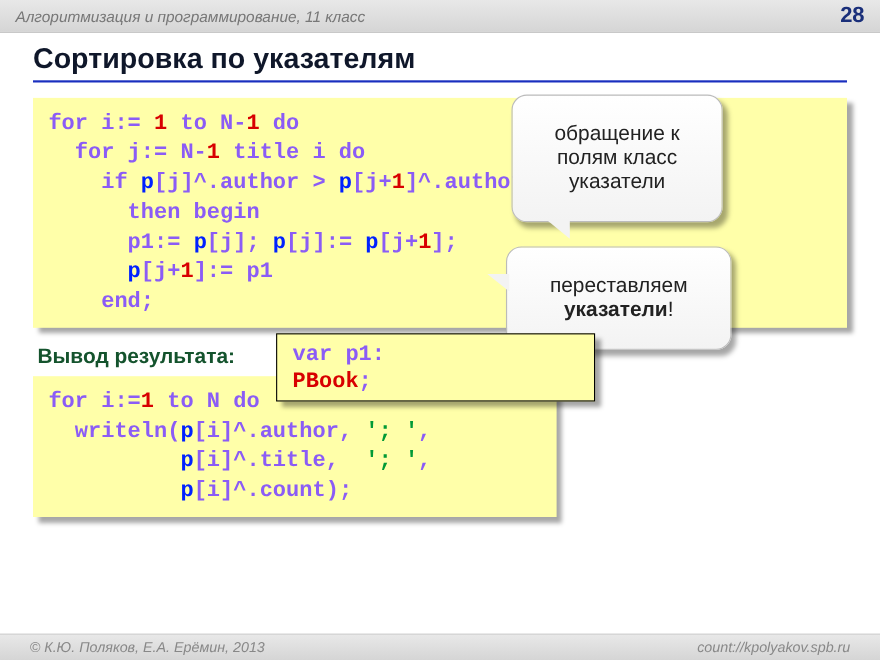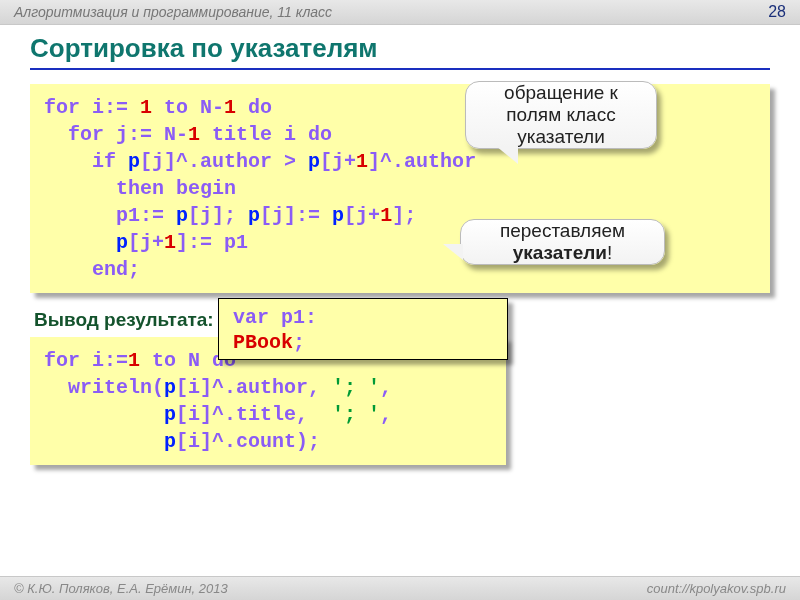--- a/index.html
+++ b/index.html
@@ -16,33 +16,33 @@
     color: #777;
     font-style: italic;
     font-size: 14px;
     padding: 3px 14px;
     display: flex;
     justify-content: space-between;
     border-bottom: 1px solid #c8c8c8;
     align-items: center;
   }
   .page-num {
-    font-weight: normal;
+    font-weight: bold;
     color: #1a2f7a;
     font-style: normal;
-    font-size: 16px;
+    font-size: 20px;
   }
   .content {
     padding: 8px 30px 8px 30px;
     position: relative;
   }
   h1.title {
     font-size: 26px;
     font-weight: bold;
-    color: #0f766e;
+    color: #0f172a;
     border-bottom: 2px solid #1a2fbf;
     padding-bottom: 4px;
     margin-bottom: 14px;
   }
   .codeblock {
     background: #ffffa9;
     box-shadow: 5px 5px 4px rgba(0,0,0,.35);
     padding: 10px 14px;
     font-family: "Courier New", monospace;
     font-weight: bold;
@@ -63,21 +63,21 @@
     font-size: 19px;
     margin: 16px 0 6px 4px;
   }
 
   .callout {
     position: absolute;
     background: linear-gradient(#fff, #f3f3f3);
     border: 1px solid #bbb;
     border-radius: 14px;
     box-shadow: 4px 5px 5px rgba(0,0,0,.35);
-    padding: 0 16px;
+    padding: 24px 16px;
     font-size: 19px;
     text-align: center;
     line-height: 1.15;
     color: #222;
   }
   .callout .bold { font-weight: bold; }
 
   .tail {
     position: absolute;
     width: 0; height: 0;
@@ -94,30 +94,31 @@
   .varbox {
     position: absolute;
     background: #ffffa9;
     border: 1px solid #000;
     box-shadow: 5px 5px 4px rgba(0,0,0,.35);
     font-family: "Courier New", monospace;
     font-weight: bold;
     font-size: 20px;
     padding: 6px 14px 4px 14px;
     line-height: 1.25;
+    margin-left: 33px;
   }
 
   .footer {
     position: absolute;
     bottom: 0; left: 0; right: 0;
     background: linear-gradient(#e8e8e8, #d5d5d5);
     color: #888;
     font-style: italic;
     font-size: 13px;
-    padding: 4px 14px;
+    padding: 4px 27px;
     display: flex;
     justify-content: space-between;
     border-top: 1px solid #c8c8c8;
   }
 </style>
 </head>
 <body>
 
 <div class="topbar">
   <span>Алгоритмизация и программирование, 11 класс</span>

